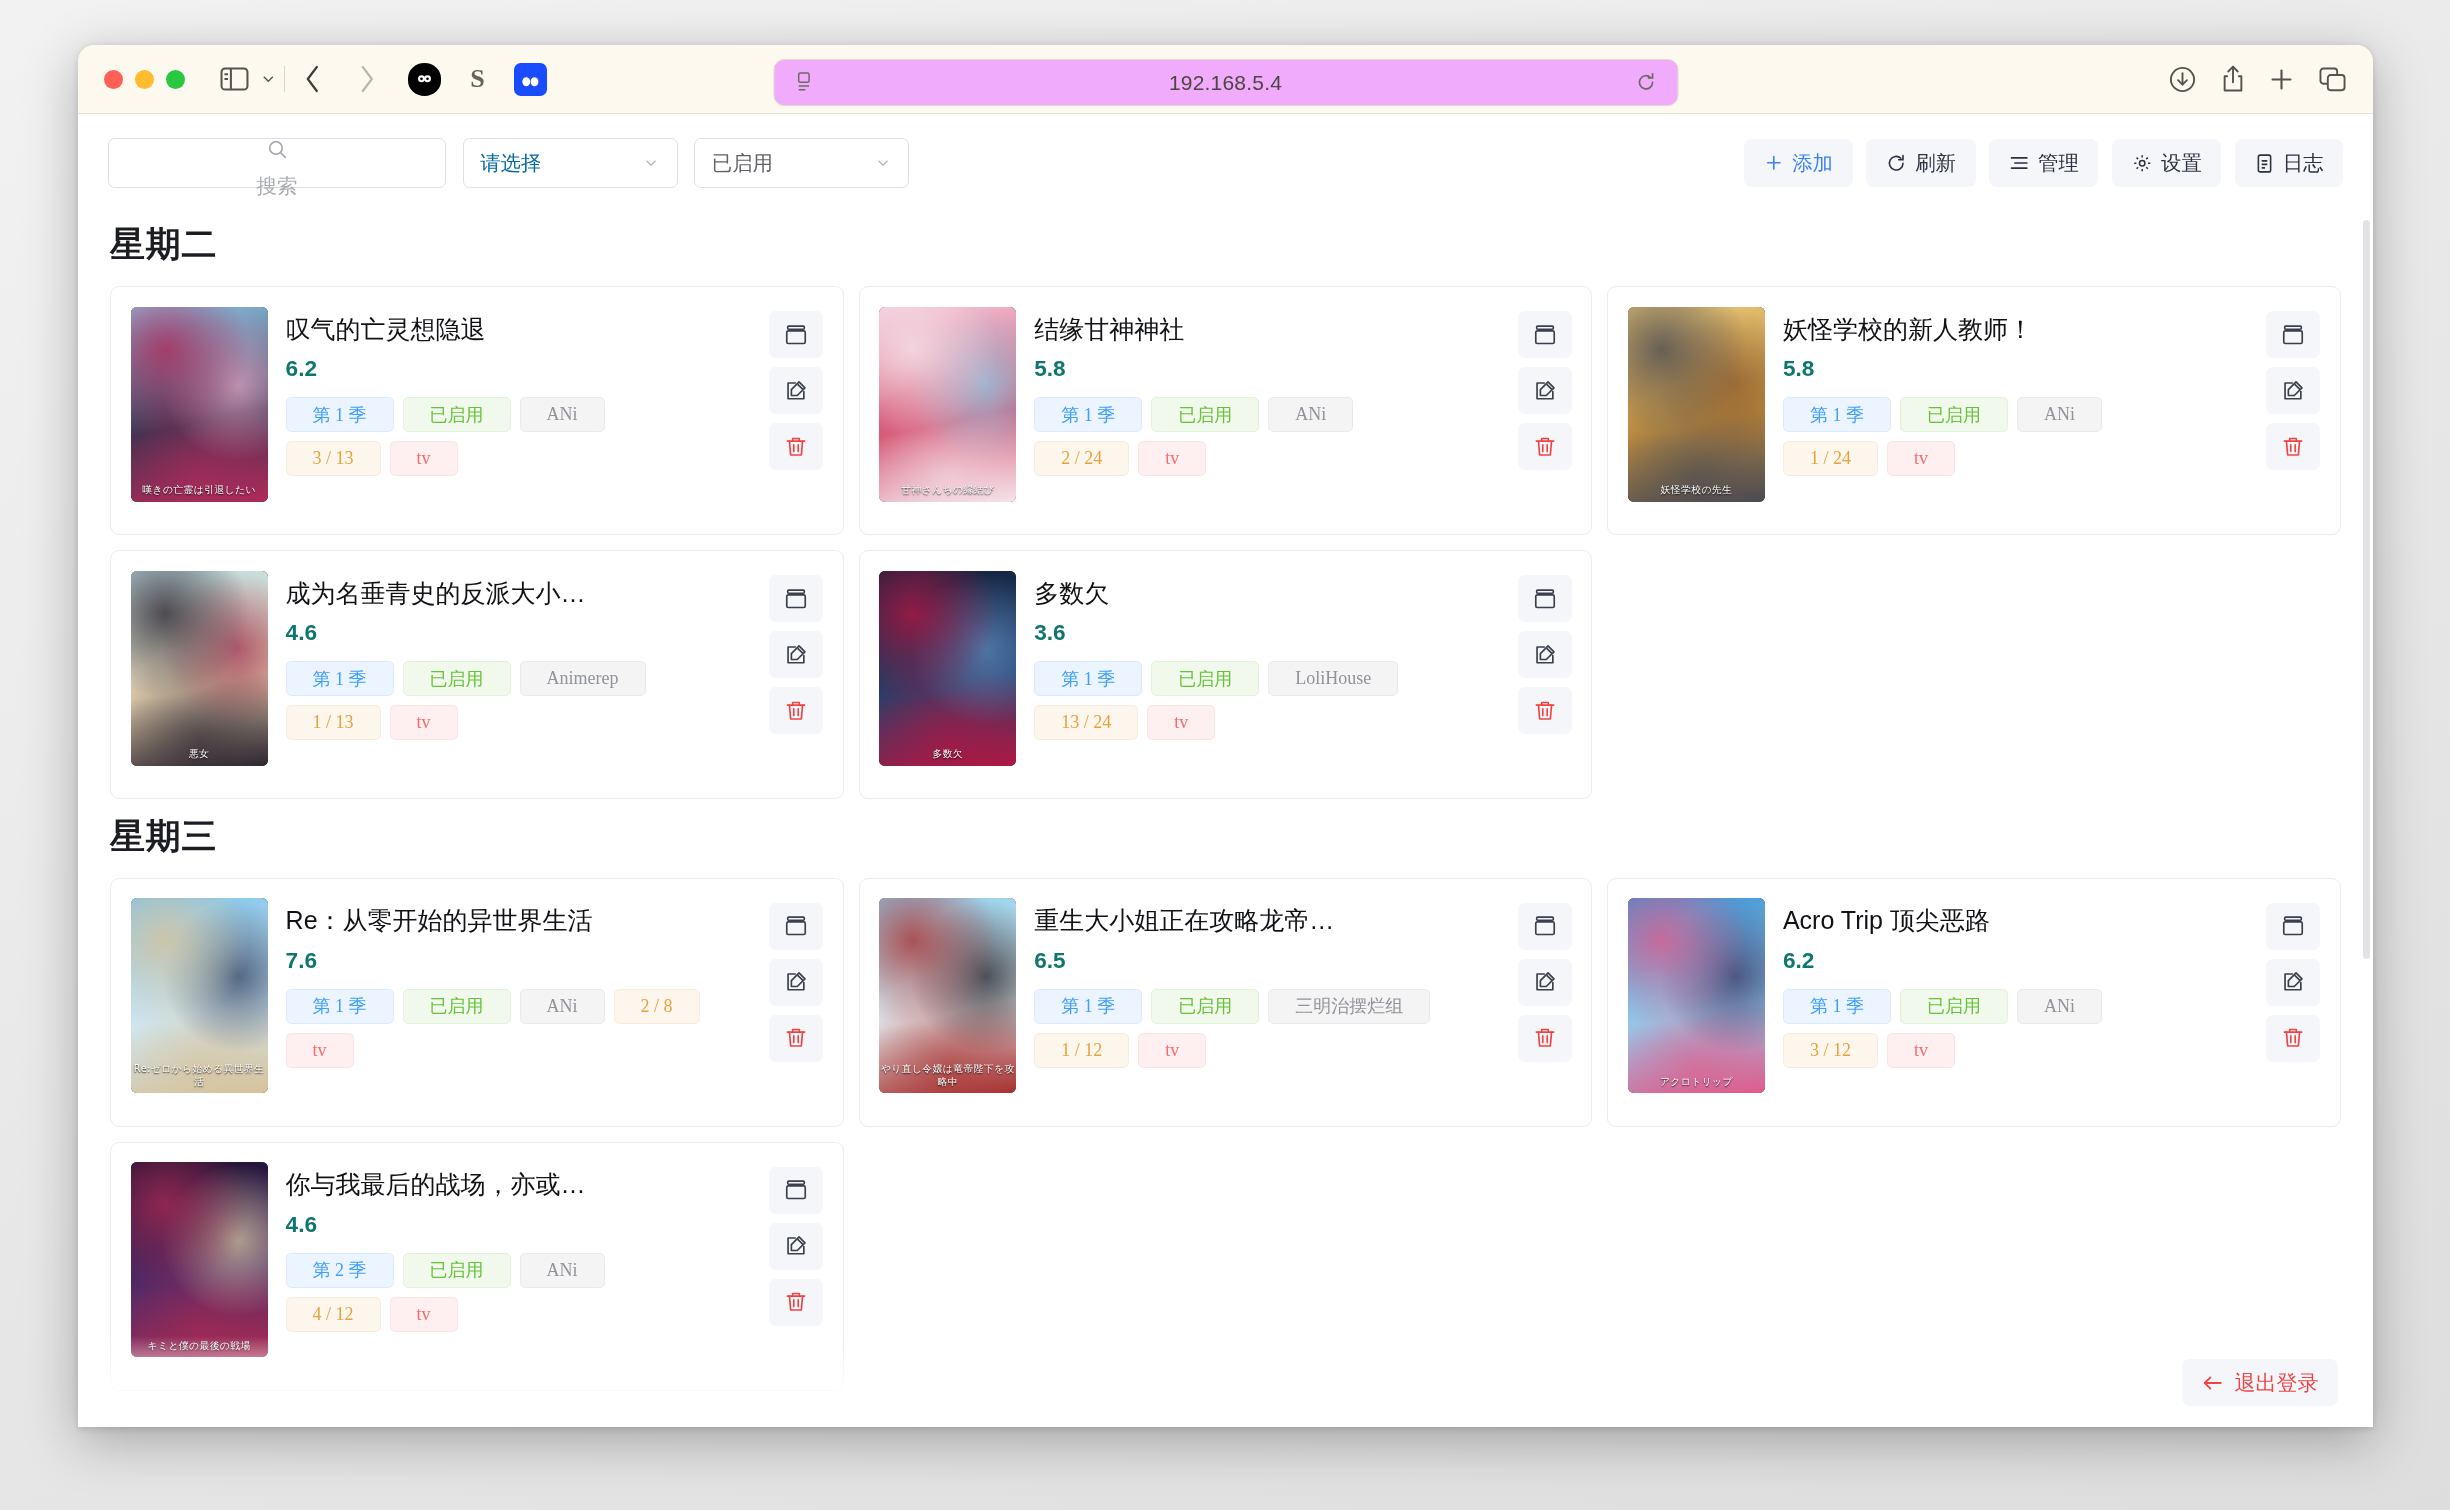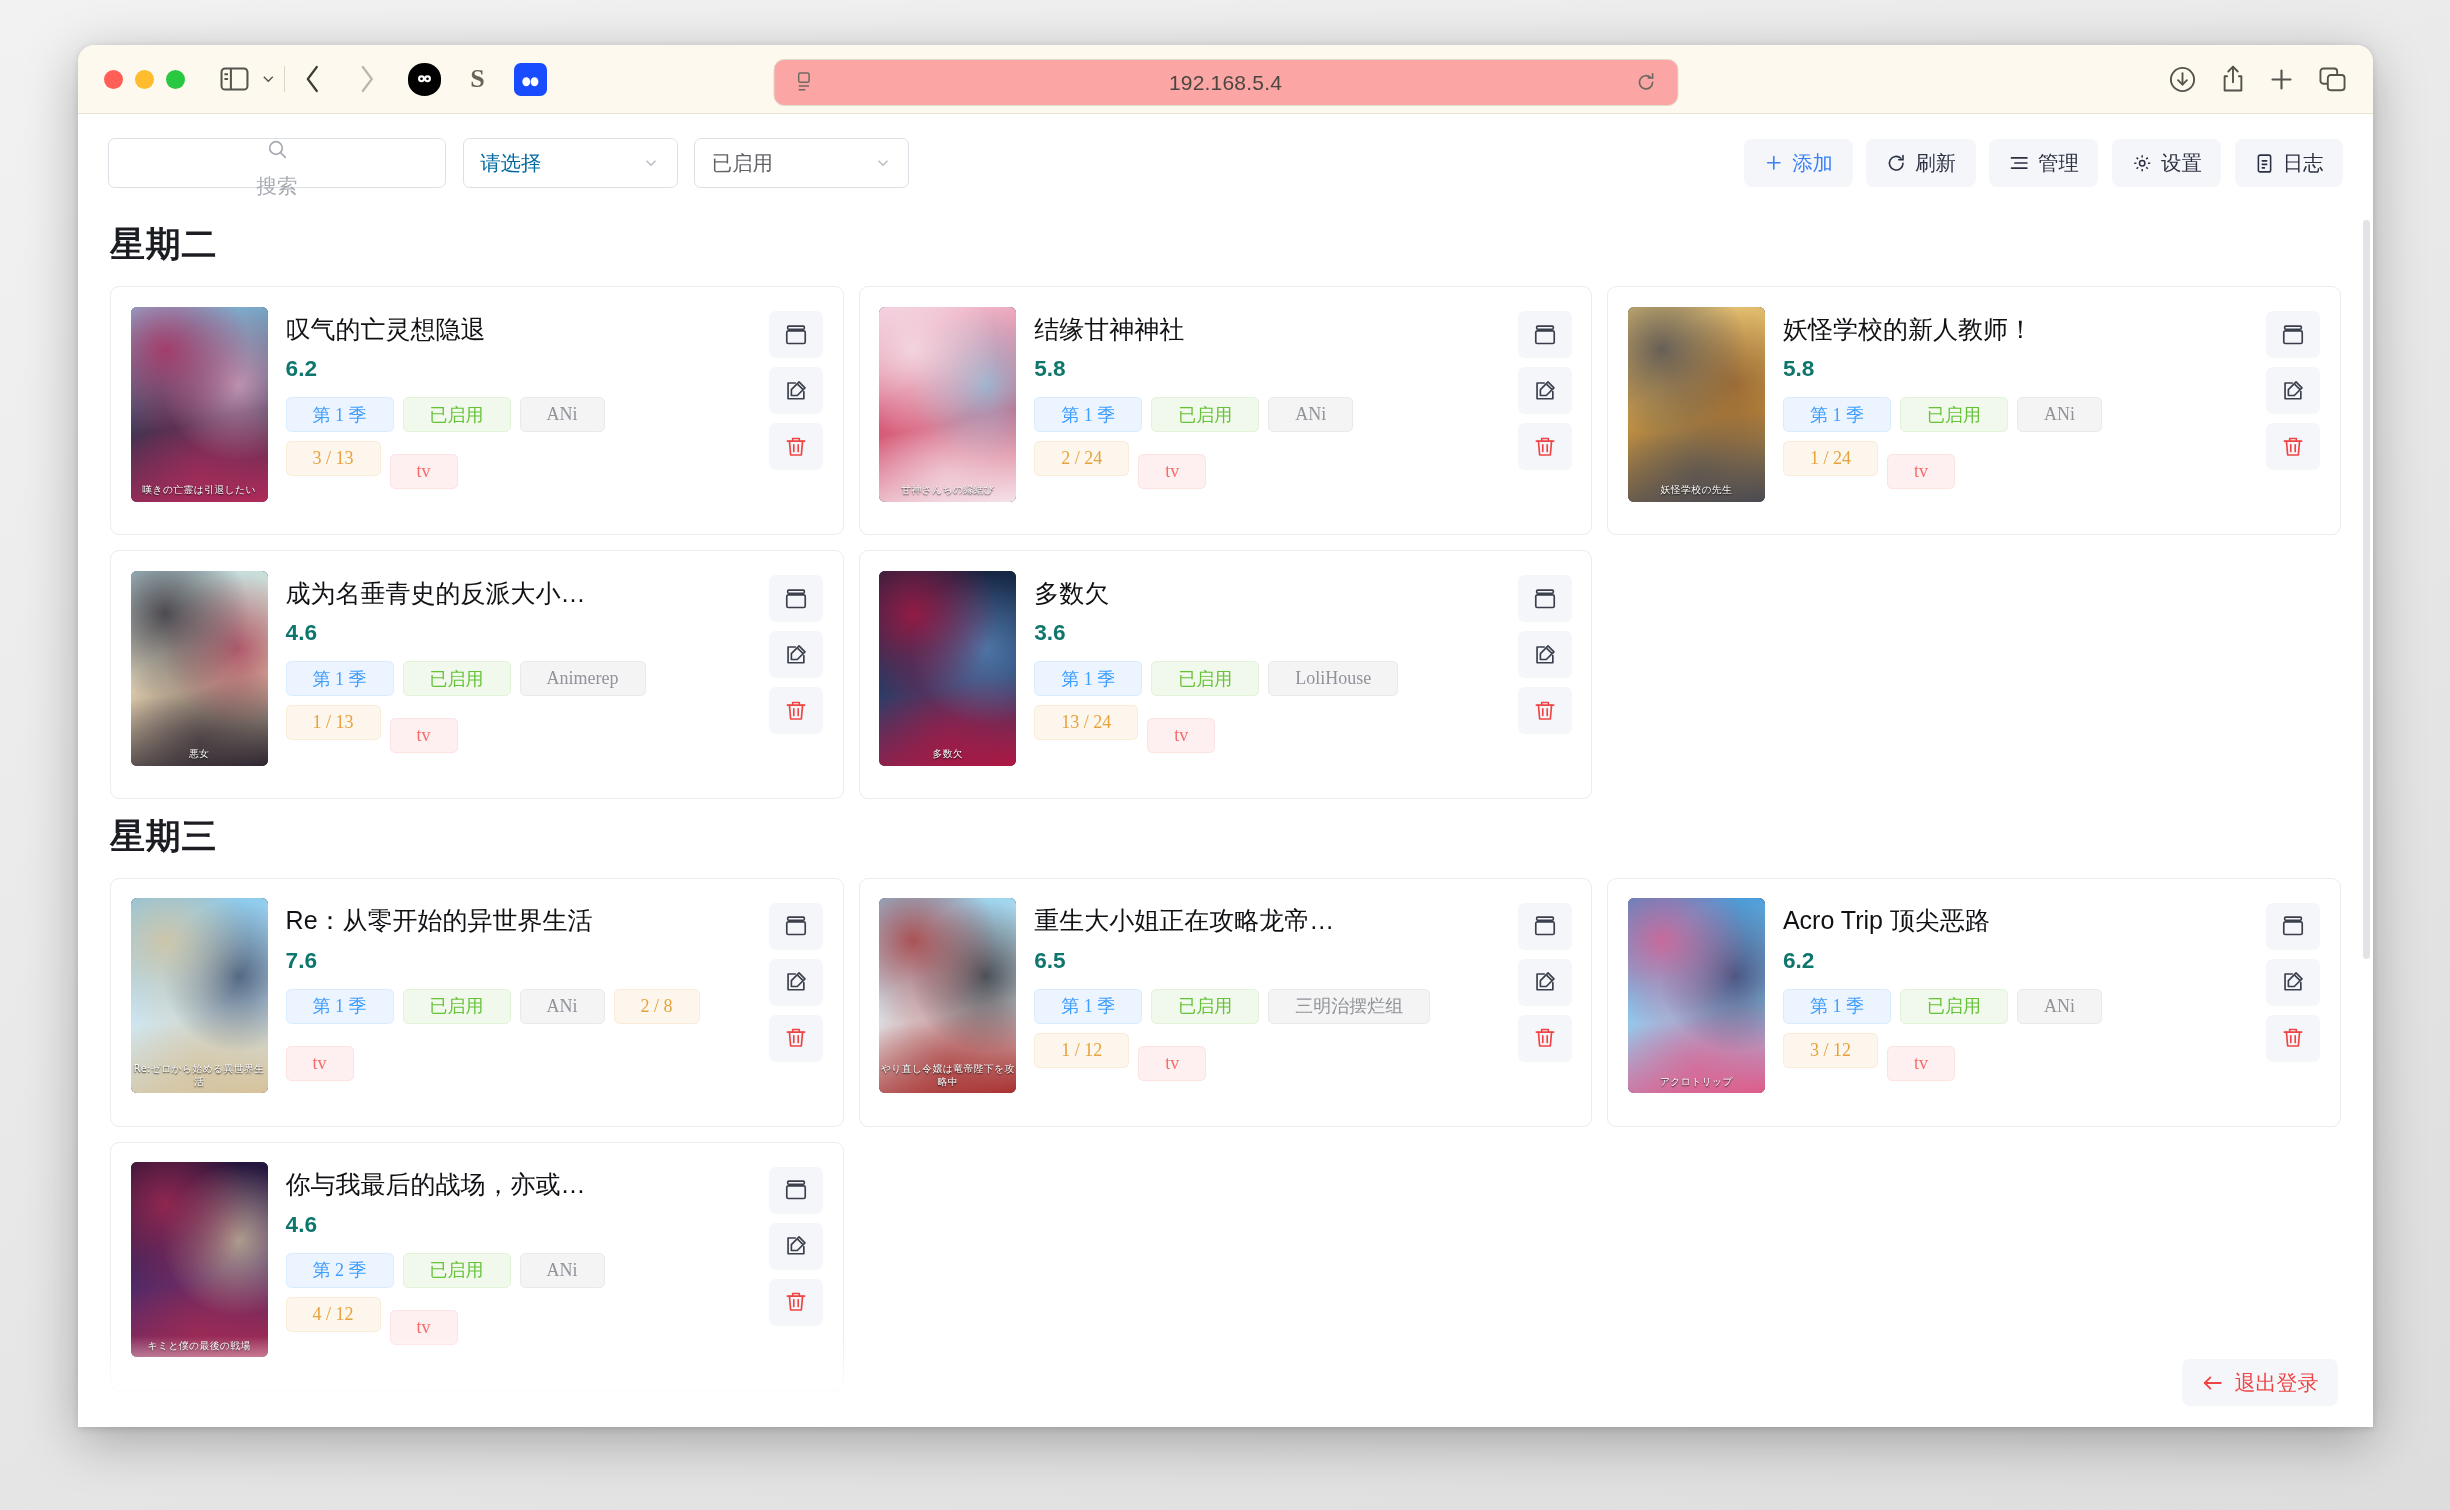--- a/index.html
+++ b/index.html
@@ -47,21 +47,21 @@
 
   .fav { width:33px;height:33px;border-radius:6.8px;display:flex;align-items:center;justify-content:center;}
   .fav.infinity { background:#000; border-radius:50%/46%; }
   .fav.s { background:transparent; color:#6b6257; font-weight:700; font-size:26px; font-family:"Liberation Serif",serif;}
   .fav.blue { background:#1a4cff; }
 
   
   #url-bar {
     position:absolute; left:50%; transform:translateX(-50%);
     width: 905px; height: 47px;
-    background: #fca5a5;
+    background: #f0abfc;
     border: 1.1px solid #e2dbcb;
     border-radius: 10.6px;
     display:flex; align-items:center; padding: 0 18px; margin-top: 7px;
   }
   #url-text {
     flex:1; text-align:center; font-size:21px; color:#4a4741;
     letter-spacing:0.2px;
   }
   .url-side { width:26px; display:flex; align-items:center; justify-content:center; color:#6f6a61;}
 
@@ -158,21 +158,21 @@
     height: 35px; padding: 0 26px;
     border-radius: 5.3px; font-size: 18px;
     display:inline-flex; align-items:center; justify-content:center;
     white-space:nowrap;
     font-family:Liberation Serif, serif;
   }
   .tag.season { background:#ecf5ff; color:#409eff; border:0.8px solid #d9ecff; }
   .tag.enabled{ background:#f0f9eb; color:#67c23a; border:0.8px solid #e1f3d8; }
   .tag.group  { background:#f4f4f5; color:#909399; border:0.8px solid #e9e9eb; }
   .tag.prog   { background:#fdf6ec; color:#e6a23c; border:0.8px solid #faecd8; }
-  .tag.type   { background:#fef0f0; color:#f56c6c; border:0.8px solid #fde2e2;margin-top:13px; }
+  .tag.type   { background:#fef0f0; color:#f56c6c; border:0.8px solid #fde2e2; }
 
   .card-actions {
     width: 54px; display:flex; flex-direction:column; gap: 9px;
     align-items:center; padding-top: 4.5px;
   }
   .icon-btn {
     width: 54px; height: 47px;
     background:#f4f6fa; border-radius: 6.8px;
     display:flex; align-items:center; justify-content:center;
     color:#3a3f4b; border:none; cursor:pointer;

